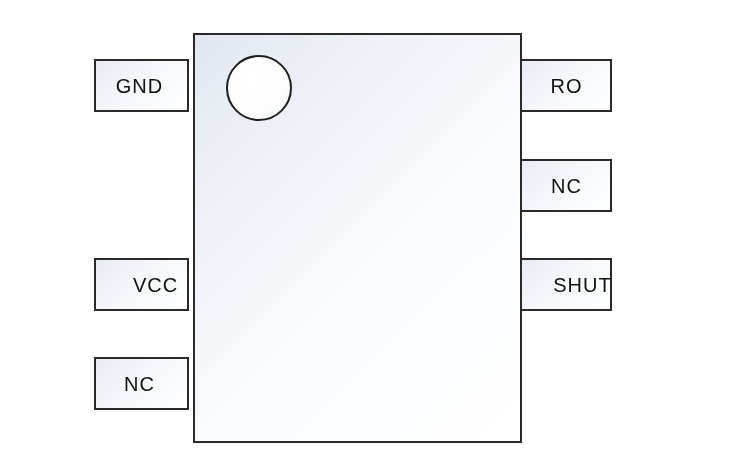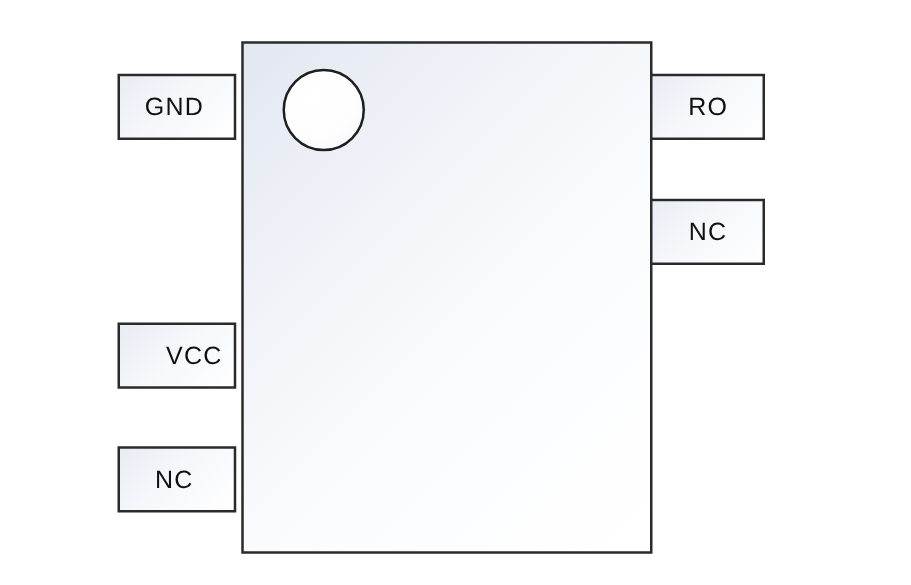--- a/index.html
+++ b/index.html
@@ -82,17 +82,20 @@
   <div class="pin left row-4">
     <span class="pin-label">NC</span>
   </div>
 
   <div class="pin right row-1">
     <span class="pin-label">RO</span>
   </div>
   <div class="pin right row-2">
     <span class="pin-label">NC</span>
   </div>
+  <div class="pin right row-3">
+    <span class="pin-label">SHUT</span>
+  </div>
 
   <div class="chip-body"></div>
   <div class="pin1-circle"></div>
 
 </div>
 
 </body></html>

